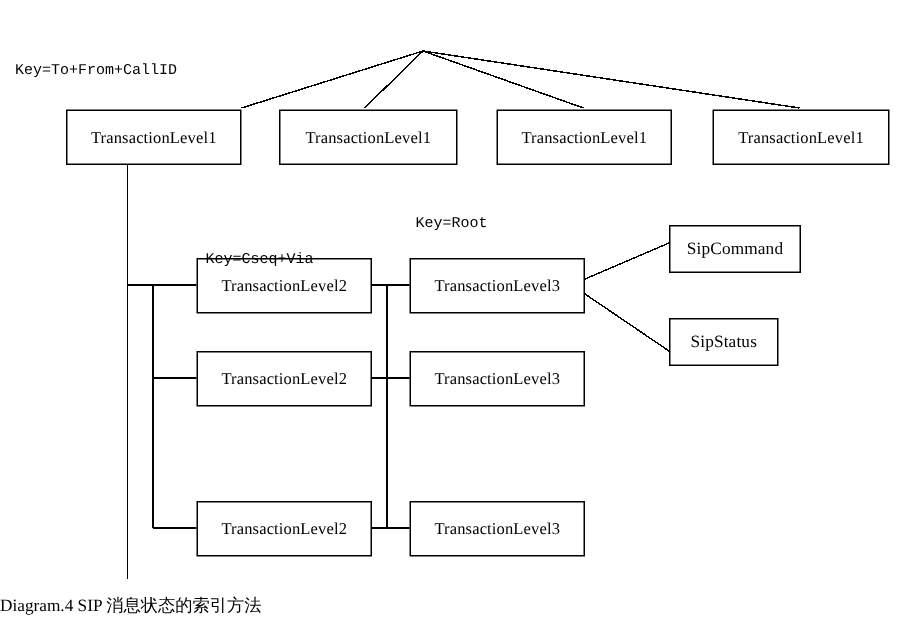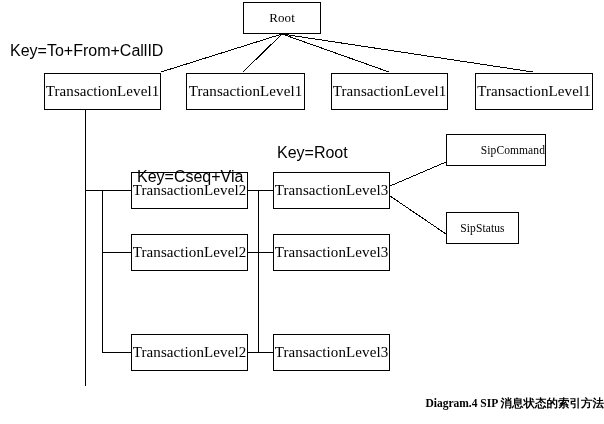--- a/index.html
+++ b/index.html
@@ -27,46 +27,46 @@
   }
   .node {
     position: absolute;
     box-sizing: border-box;
     border: 1px solid #000000;
     background: #ffffff;
     display: flex;
     align-items: center;
     justify-content: center;
     font-family: "Liberation Serif", "DejaVu Serif", serif;
-    font-size: 15px;
+    font-size: 11px;
     letter-spacing: 0.1px;
     white-space: nowrap;
     z-index: 2;
   }
   .node.root {
     font-size: 13px;
   }
   .node.leafbox {
     font-size: 11.5px;
   }
   .key-label {
     position: absolute;
-    font-family: Liberation Sans, sans-serif;
-    font-size: 16px;
+    font-family: Liberation Mono, monospace;
+    font-size: 10px;
     white-space: nowrap;
     background: transparent;
     z-index: 3;
   }
   #caption {
     position: absolute;
     left: 0;
     width: 604px;
-    text-align: right;
+    text-align: left;
     font-family: "Liberation Serif", "DejaVu Serif", serif;
-    font-weight: bold;
+    font-weight: normal;
     font-size: 11.5px;
     white-space: nowrap;
     z-index: 3;
   }
 </style>
 </head>
 <body>
 
 <div id="diagram-root">
 
@@ -94,23 +94,20 @@
       <line x1="258" y1="352" x2="273" y2="352"></line>
 
       <line x1="248" y1="252" x2="258" y2="252"></line>
       <line x1="248" y1="352" x2="258" y2="352"></line>
 
       <line x1="390" y1="186" x2="446" y2="162"></line>
       <line x1="390" y1="196" x2="446" y2="234"></line>
     </g>
   </svg>
 
-  <div class="node root" style="left:243px; top:2px; width:78px; height:32px;">
-    <span>Root</span>
-  </div>
 
   <div class="node" style="left:44px; top:73px; width:117px; height:37px;">
     <span>TransactionLevel1</span>
   </div>
   <div class="node" style="left:186px; top:73px; width:119px; height:37px;">
     <span>TransactionLevel1</span>
   </div>
   <div class="node" style="left:331px; top:73px; width:117px; height:37px;">
     <span>TransactionLevel1</span>
   </div>
@@ -131,21 +128,21 @@
   <div class="node" style="left:273px; top:172px; width:117px; height:37px;">
     <span>TransactionLevel3</span>
   </div>
   <div class="node" style="left:273px; top:234px; width:117px; height:37px;">
     <span>TransactionLevel3</span>
   </div>
   <div class="node" style="left:273px; top:334px; width:117px; height:37px;">
     <span>TransactionLevel3</span>
   </div>
 
-  <div class="node leafbox" style="left:446px; top:134px; width:100px; height:32px;justify-content:flex-end;">
+  <div class="node leafbox" style="left:446px; top:150px; width:88px; height:32px;">
     <span>SipCommand</span>
   </div>
   <div class="node leafbox" style="left:446px; top:212px; width:73px; height:32px;justify-content:center;">
     <span>SipStatus</span>
   </div>
 
   <div class="key-label" style="left:10px; top:42px;">Key=To+From+CallID</div>
   <div class="key-label" style="left:137px; top:144px;margin-top:24px;">Key=Cseq+Via</div>
   <div class="key-label" style="left:277px; top:144px;">Key=Root</div>
 

